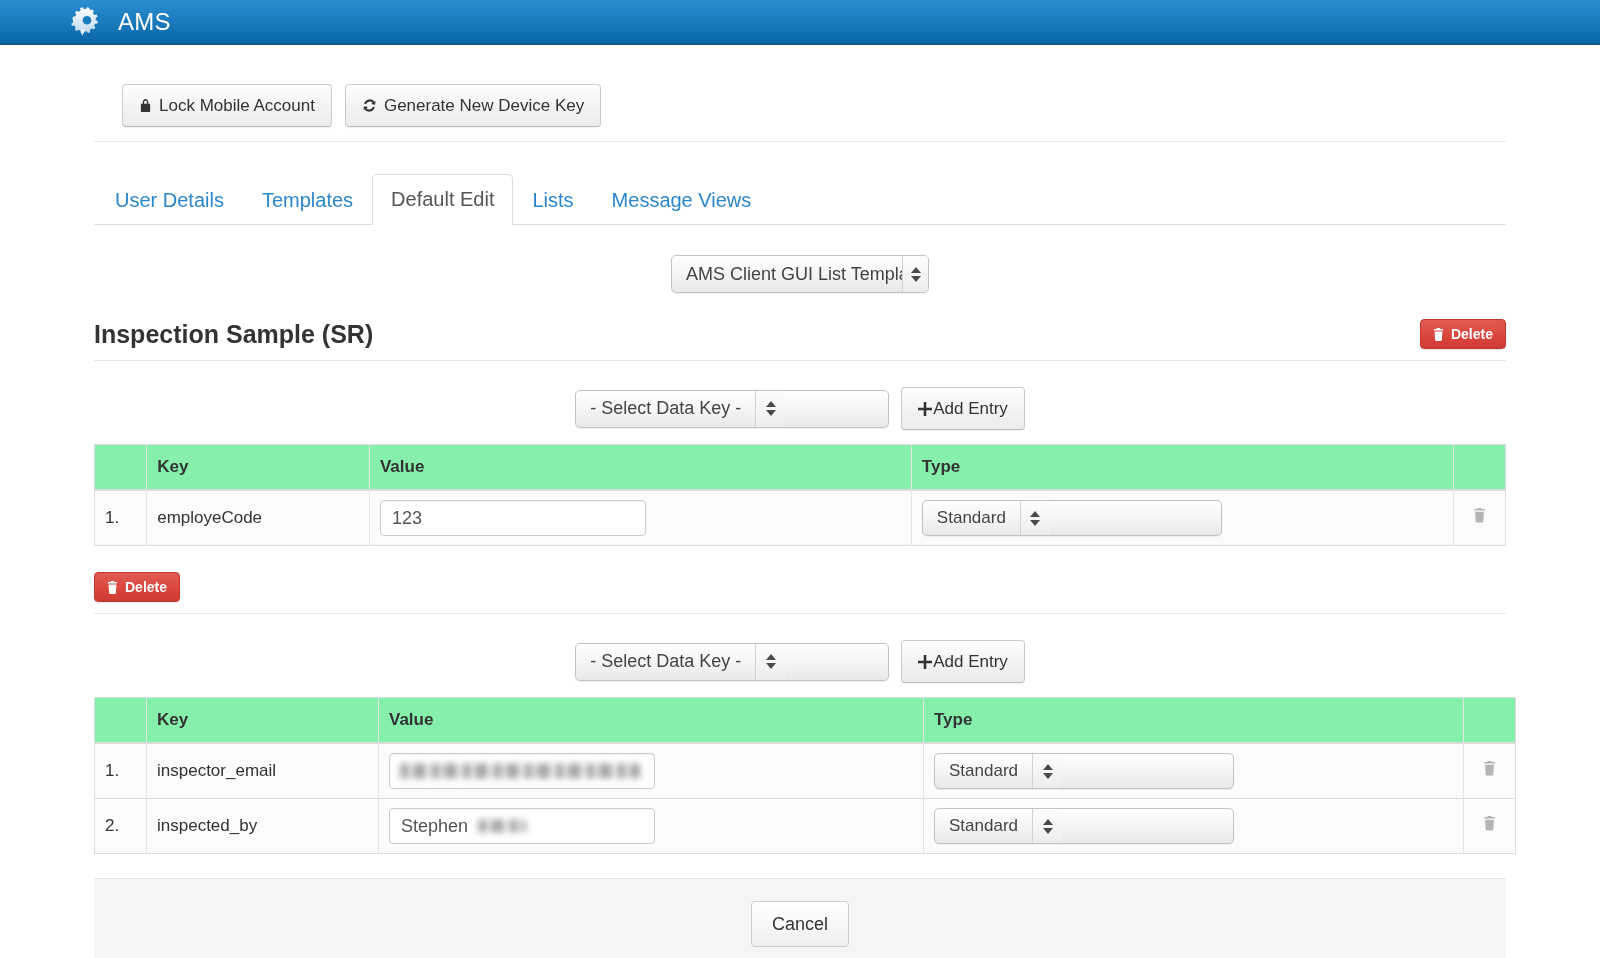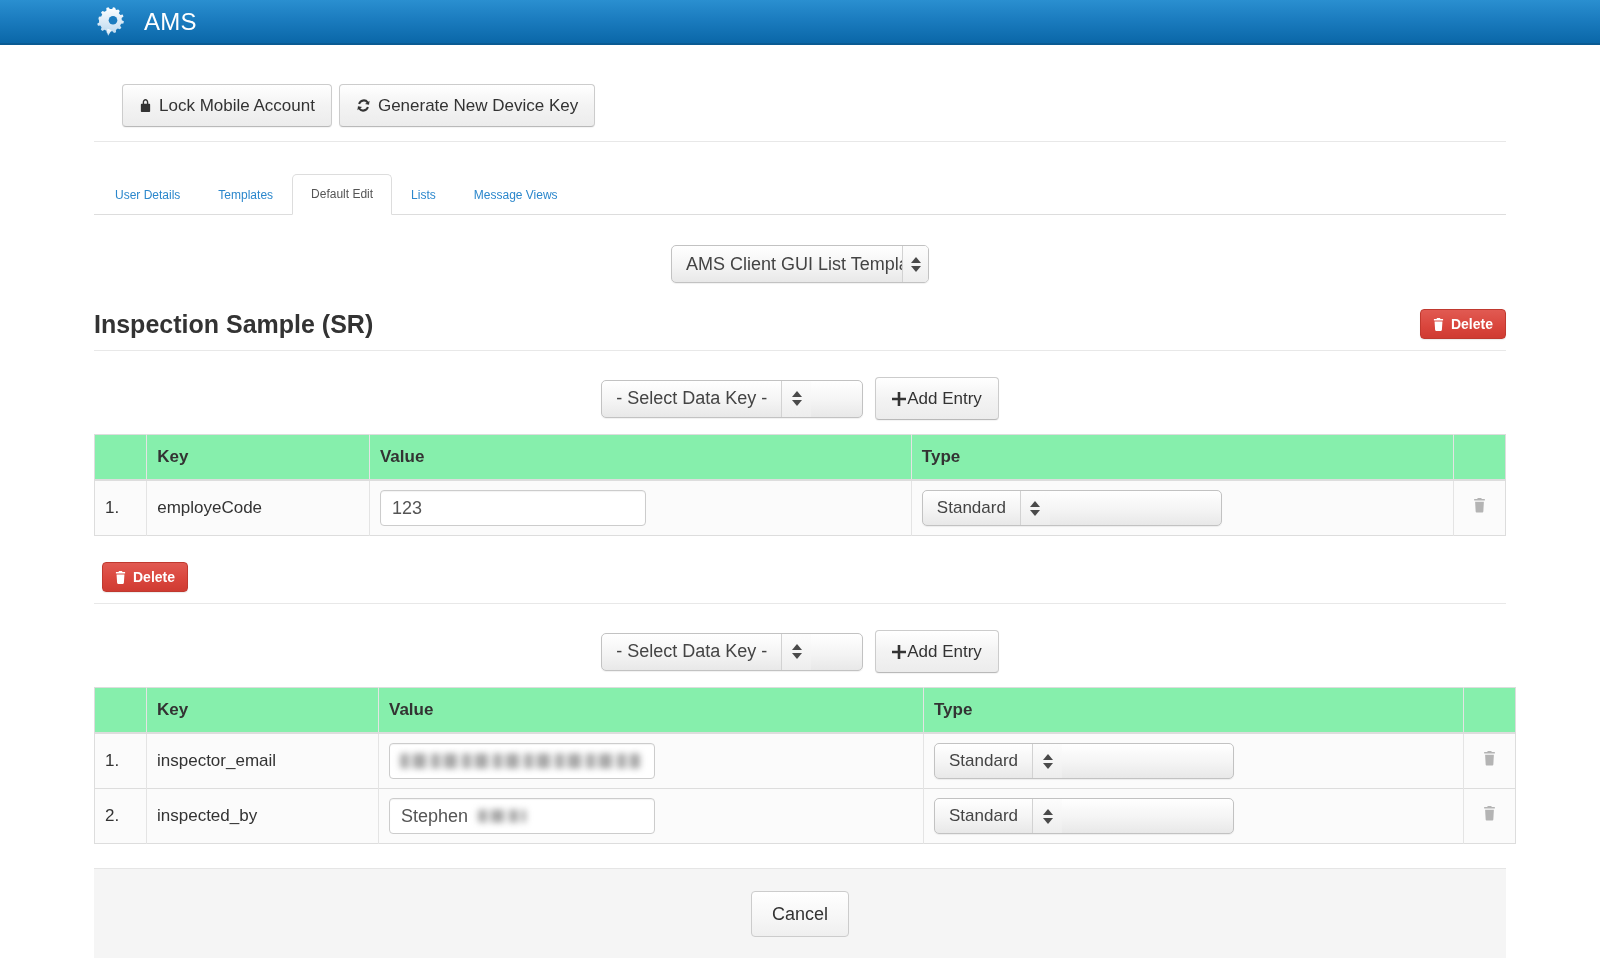--- a/index.html
+++ b/index.html
@@ -12,21 +12,21 @@
     -webkit-font-smoothing: antialiased;
   }
 
   
   .navbar {
     height: 45px;
     background: linear-gradient(to bottom, #2a8fd0 0%, #1b7cbf 45%, #0a67a8 100%);
     border-bottom: 2px solid #0a5b93;
     display: flex;
     align-items: center;
-    padding-left: 96px;
+    padding-left: 70px;
     position: relative;
   }
   .brand {
     display: flex;
     align-items: center;
     gap: 14px;
     text-decoration: none;
   }
   .brand-logo { width: 34px; height: 34px; display: block; }
   .brand-text {
@@ -52,21 +52,21 @@
     border-bottom: 1px solid #e8e8e8;
   }
   .page-title {
     font-size: 41px;
     font-weight: bold;
     color: #333333;
     margin: 0;
     line-height: 1.15;
     letter-spacing: -.4px;
   }
-  .head-actions { display: flex; gap: 7px; padding-top: 17px; padding-left: 28px; }
+  .head-actions { display: flex; gap: 13px; padding-top: 17px; padding-left: 28px; }
 
   
   .btn {
     font-family: "Liberation Sans", sans-serif;
     font-size: 17px;
     line-height: 1;
     border-radius: 4px;
     cursor: pointer;
     display: inline-flex;
     align-items: center;
@@ -93,41 +93,40 @@
   }
   .btn-danger {
     background: linear-gradient(to bottom, #e15a52 0%, #d9453c 60%, #cf3b32 100%);
     border: 1px solid #c0392f;
     color: #ffffff;
     font-weight: bold;
     font-size: 14px;
     padding: 7px 12px;
     border-radius: 4px;
     box-shadow: 0 1px 1px rgba(0,0,0,.08);
-    margin-left: 8px;
   }
   .btn-cancel {
     background: linear-gradient(to bottom, #ffffff 0%, #f6f6f6 60%, #efefef 100%);
     border: 1px solid #cccccc;
     color: #333333;
     padding: 13px 20px;
     font-size: 18px;
   }
   .ico { display: inline-block; flex: 0 0 auto; line-height: 0; }
 
   
   .tabs {
     display: flex;
     align-items: flex-end;
     margin-top: 32px;
     border-bottom: 1px solid #dddddd;
     padding-left: 2px;
   }
   .tab {
-    font-size: 12px;
+    font-size: 20px;
     color: #2b87cc;
     padding: 12px 18px;
     cursor: pointer;
     border: 1px solid transparent;
     border-bottom: none;
     margin-bottom: -1px;
     border-radius: 5px 5px 0 0;
     line-height: 1.25;
     white-space: nowrap;
   }
@@ -182,21 +181,21 @@
     background: linear-gradient(to bottom, #fdfdfd 0%, #ededed 100%);
   }
   .sel .caret-up, .sel .caret-dn {
     width: 0; height: 0;
     border-left: 5px solid transparent;
     border-right: 5px solid transparent;
   }
   .sel .caret-up { border-bottom: 6px solid #4a4a4a; }
   .sel .caret-dn { border-top: 6px solid #4a4a4a; }
   .sel.w-template { width: 258px; }
-  .sel.w-datakey { width: 262px; }
+  .sel.w-datakey { width: 314px; }
   .sel.w-type { width: 300px; height: 36px; }
   .sel.w-type .sel-label { font-size: 17px; }
 
   
   .section-head {
     display: flex;
     align-items: center;
     justify-content: space-between;
     padding-bottom: 11px;
     border-bottom: 1px solid #e8e8e8;

